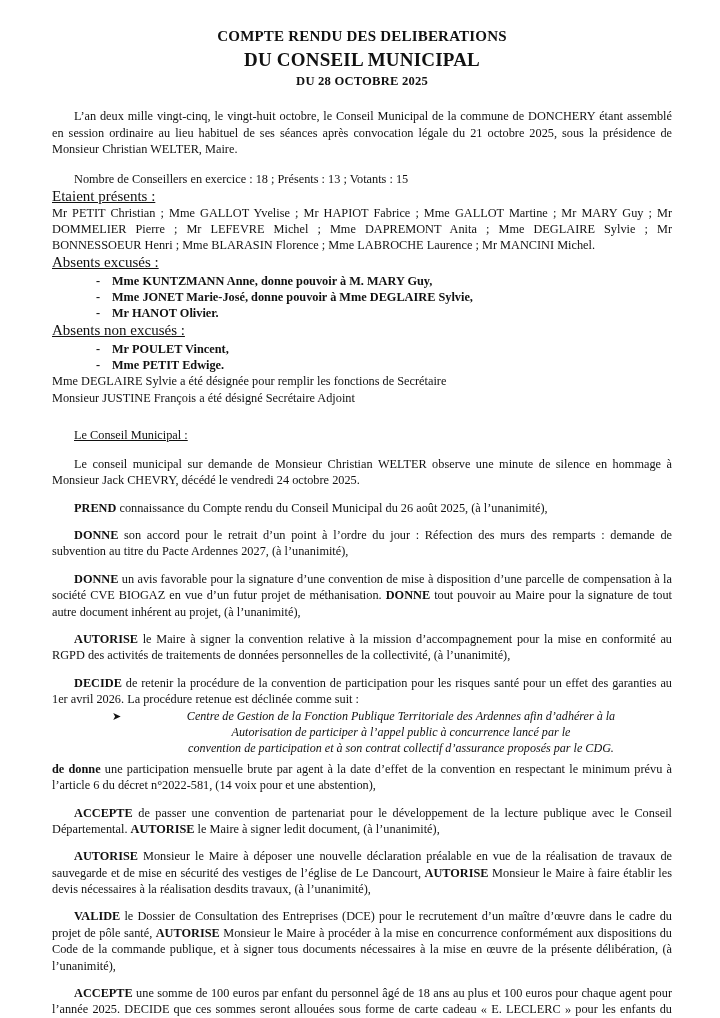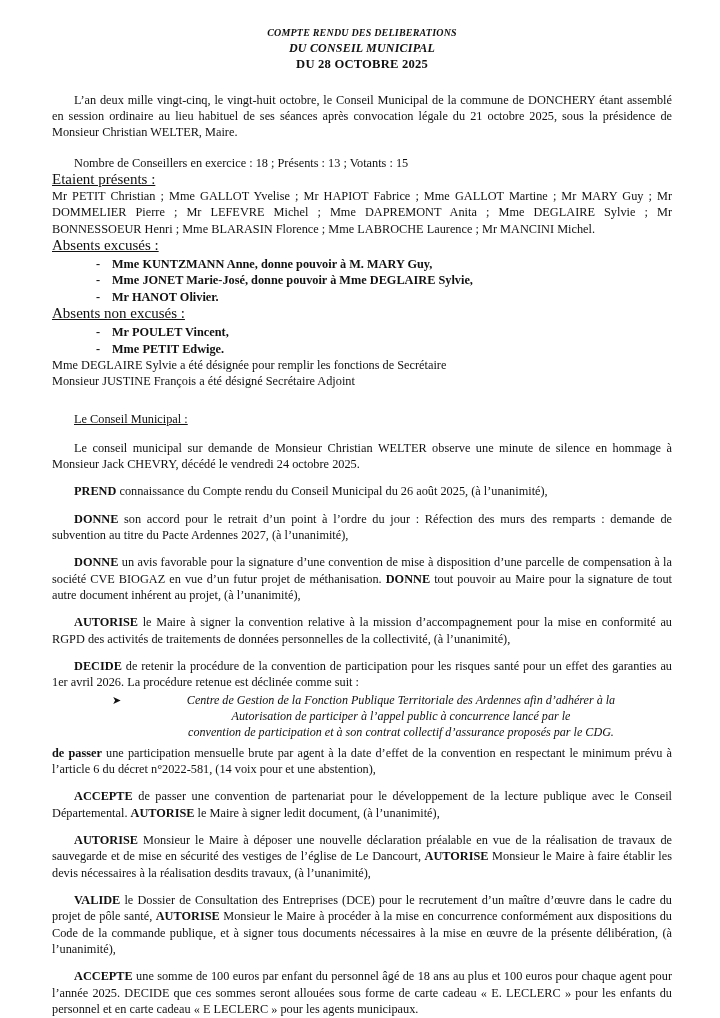--- a/index.html
+++ b/index.html
@@ -24,22 +24,22 @@
   }
   .doc-title {
     text-align: center;
     font-weight: bold;
     font-size: 12.5px;
     letter-spacing: 0.2px;
     line-height: 1.38;
     text-transform: uppercase;
   }
   .doc-title div { white-space: nowrap; }
-  .title-l1 { font-size: 10px; font-style: italic; }
-  .title-l2 { font-size: 12px; font-style: italic; }
+  .title-l1 { font-size: 15px; }
+  .title-l2 { font-size: 19px; }
   .title-l3 { font-size: 12.6px; }
 
   .para {
     font-size: 12.3px;
     line-height: 1.33;
     text-align: justify;
     margin: 0;
   }
   .indent { text-indent: 22px; }
   .gap-14 { margin-top: 14px; }
@@ -168,21 +168,21 @@
   <div class="arrow-item">
     <span class="arrow-glyph">➤</span>
     <span class="arrow-text">
       <div>Centre de Gestion de la Fonction Publique Territoriale des Ardennes afin d’adhérer à la</div>
       <div>Autorisation de participer à l’appel public à concurrence lancé par le</div>
       <div>convention de participation et à son contrat collectif d’assurance proposés par le CDG.</div>
     </span>
   </div>
 
   <p class="para" style="margin-top:4px;">
-    <span class="b">de passer</span><span> une participation mensuelle brute par agent à la date d’effet de la convention en respectant le minimum prévu à l’article 6 du décret n°2022-581, (14 voix pour et une abstention),</span>
+    <span class="b">de donne</span><span> une participation mensuelle brute par agent à la date d’effet de la convention en respectant le minimum prévu à l’article 6 du décret n°2022-581, (14 voix pour et une abstention),</span>
   </p>
 
   <p class="para indent body-block">
     <span class="b">ACCEPTE</span>
     <span>de passer une convention de partenariat pour le développement de la lecture publique avec le Conseil Départemental. </span><span class="b">AUTORISE</span><span> le Maire à signer ledit document, (à l’unanimité),</span>
   </p>
 
   <p class="para indent body-block">
     <span class="b">AUTORISE</span>
     <span>Monsieur le Maire à déposer une nouvelle déclaration préalable en vue de la réalisation de travaux de sauvegarde et de mise en sécurité des vestiges de l’église de Le Dancourt, </span><span class="b">AUTORISE</span><span> Monsieur le Maire à faire établir les devis nécessaires à la réalisation desdits travaux, (à l’unanimité),</span>

